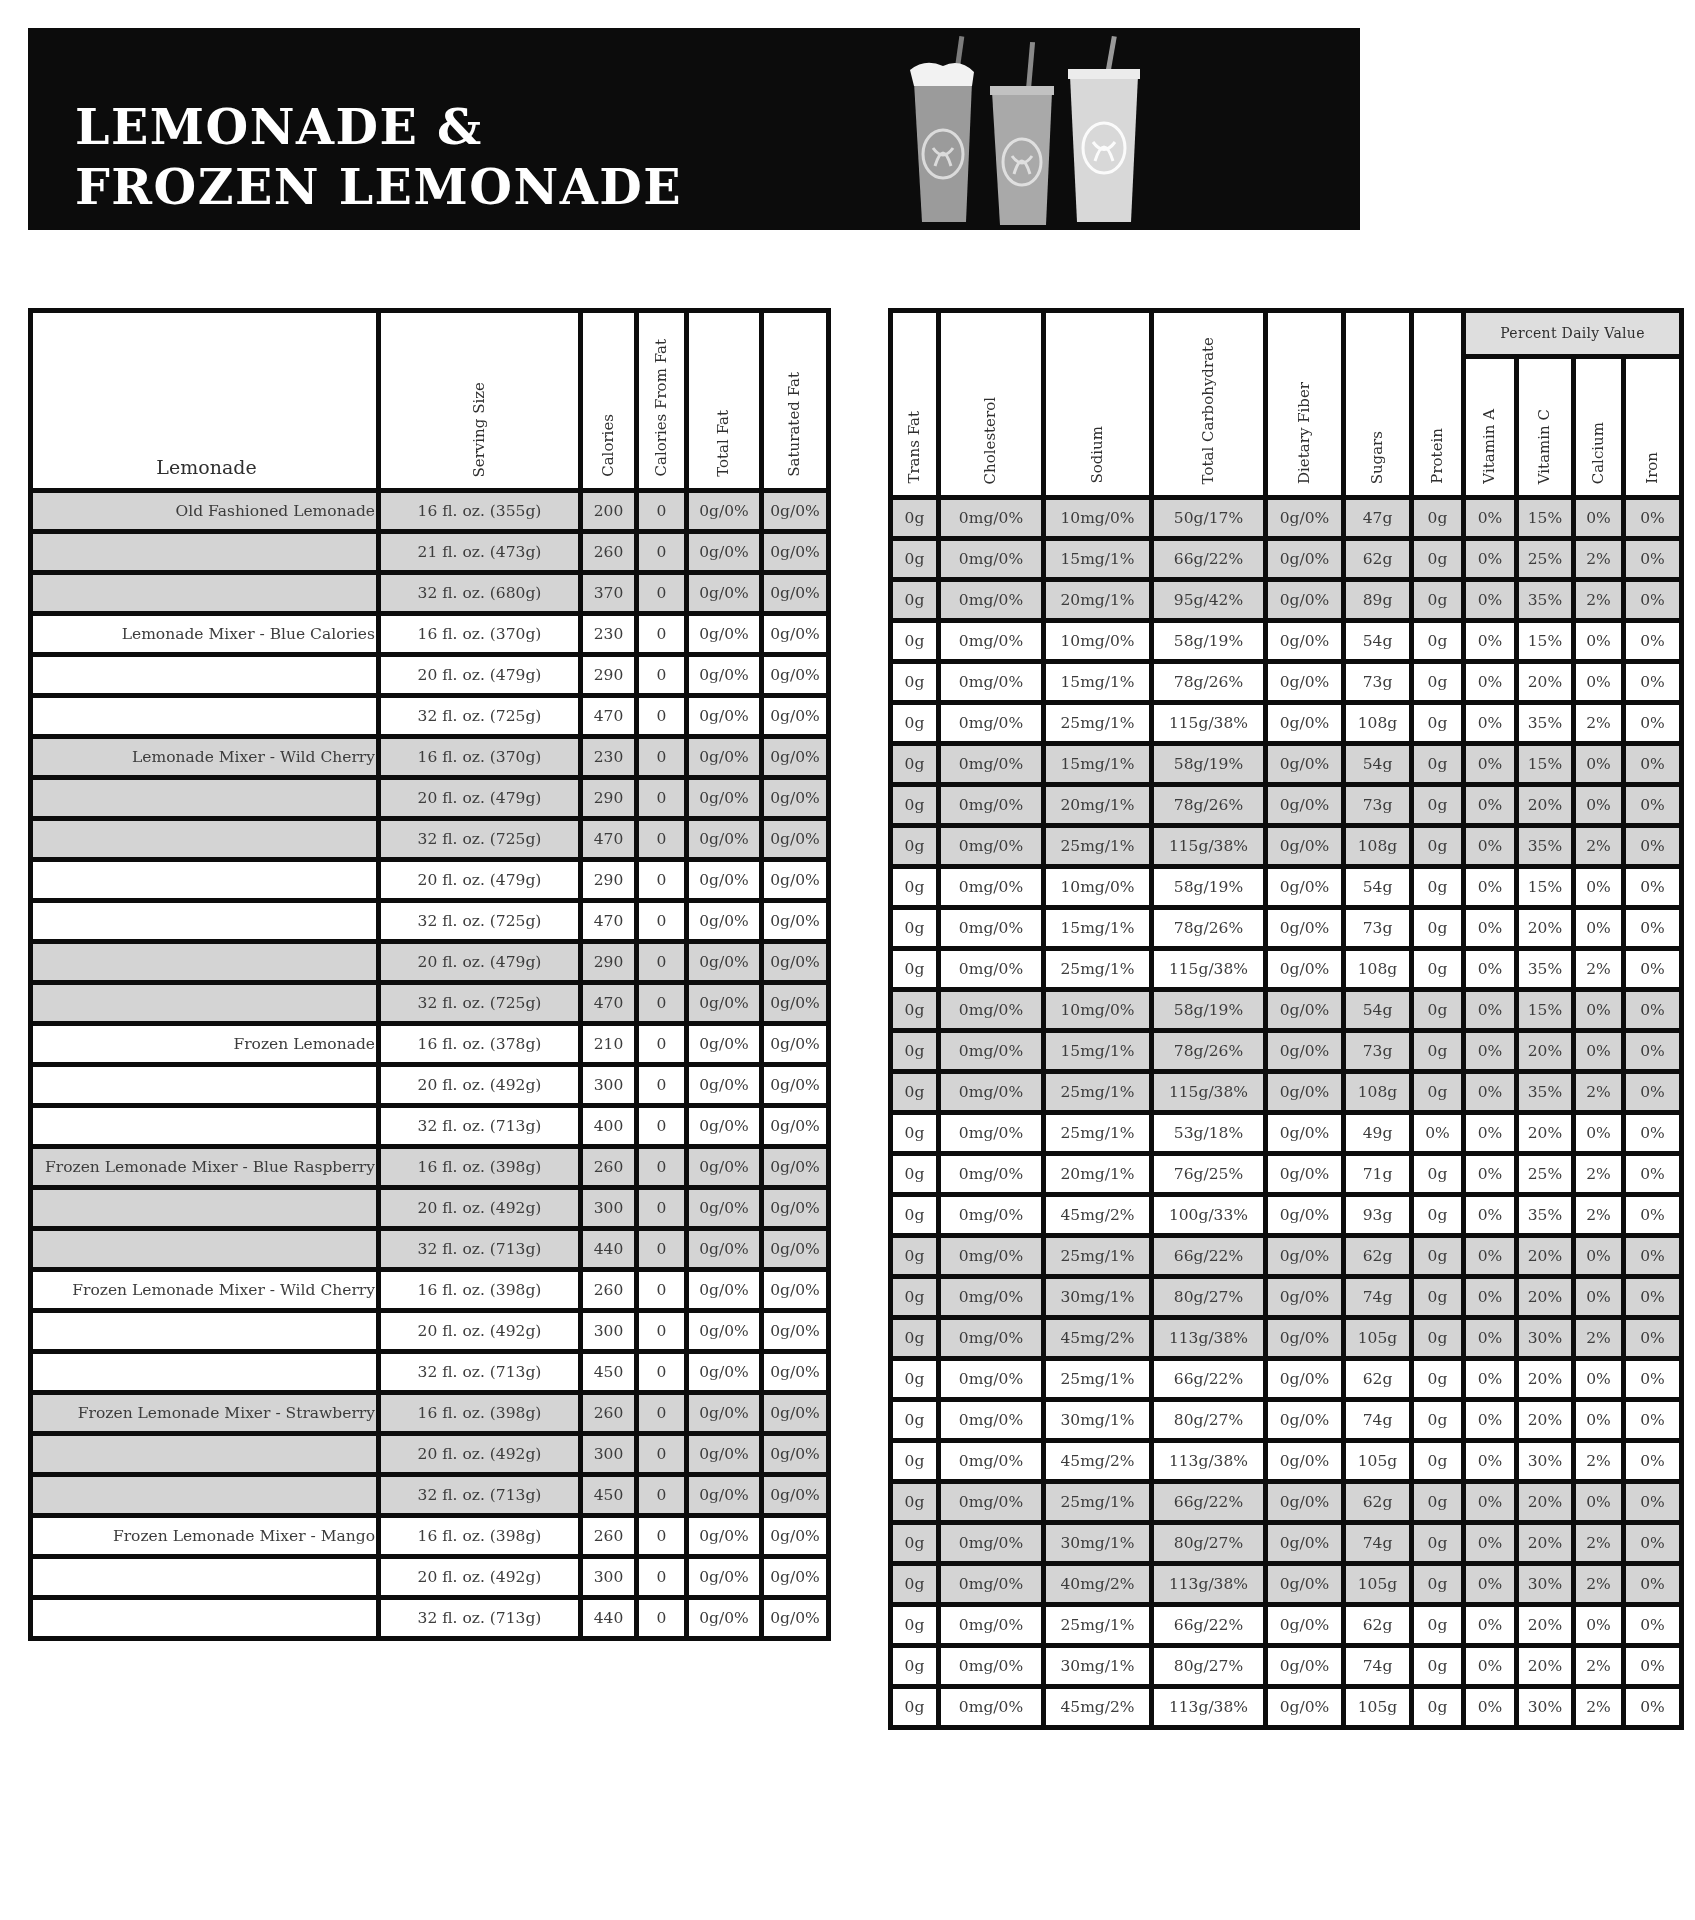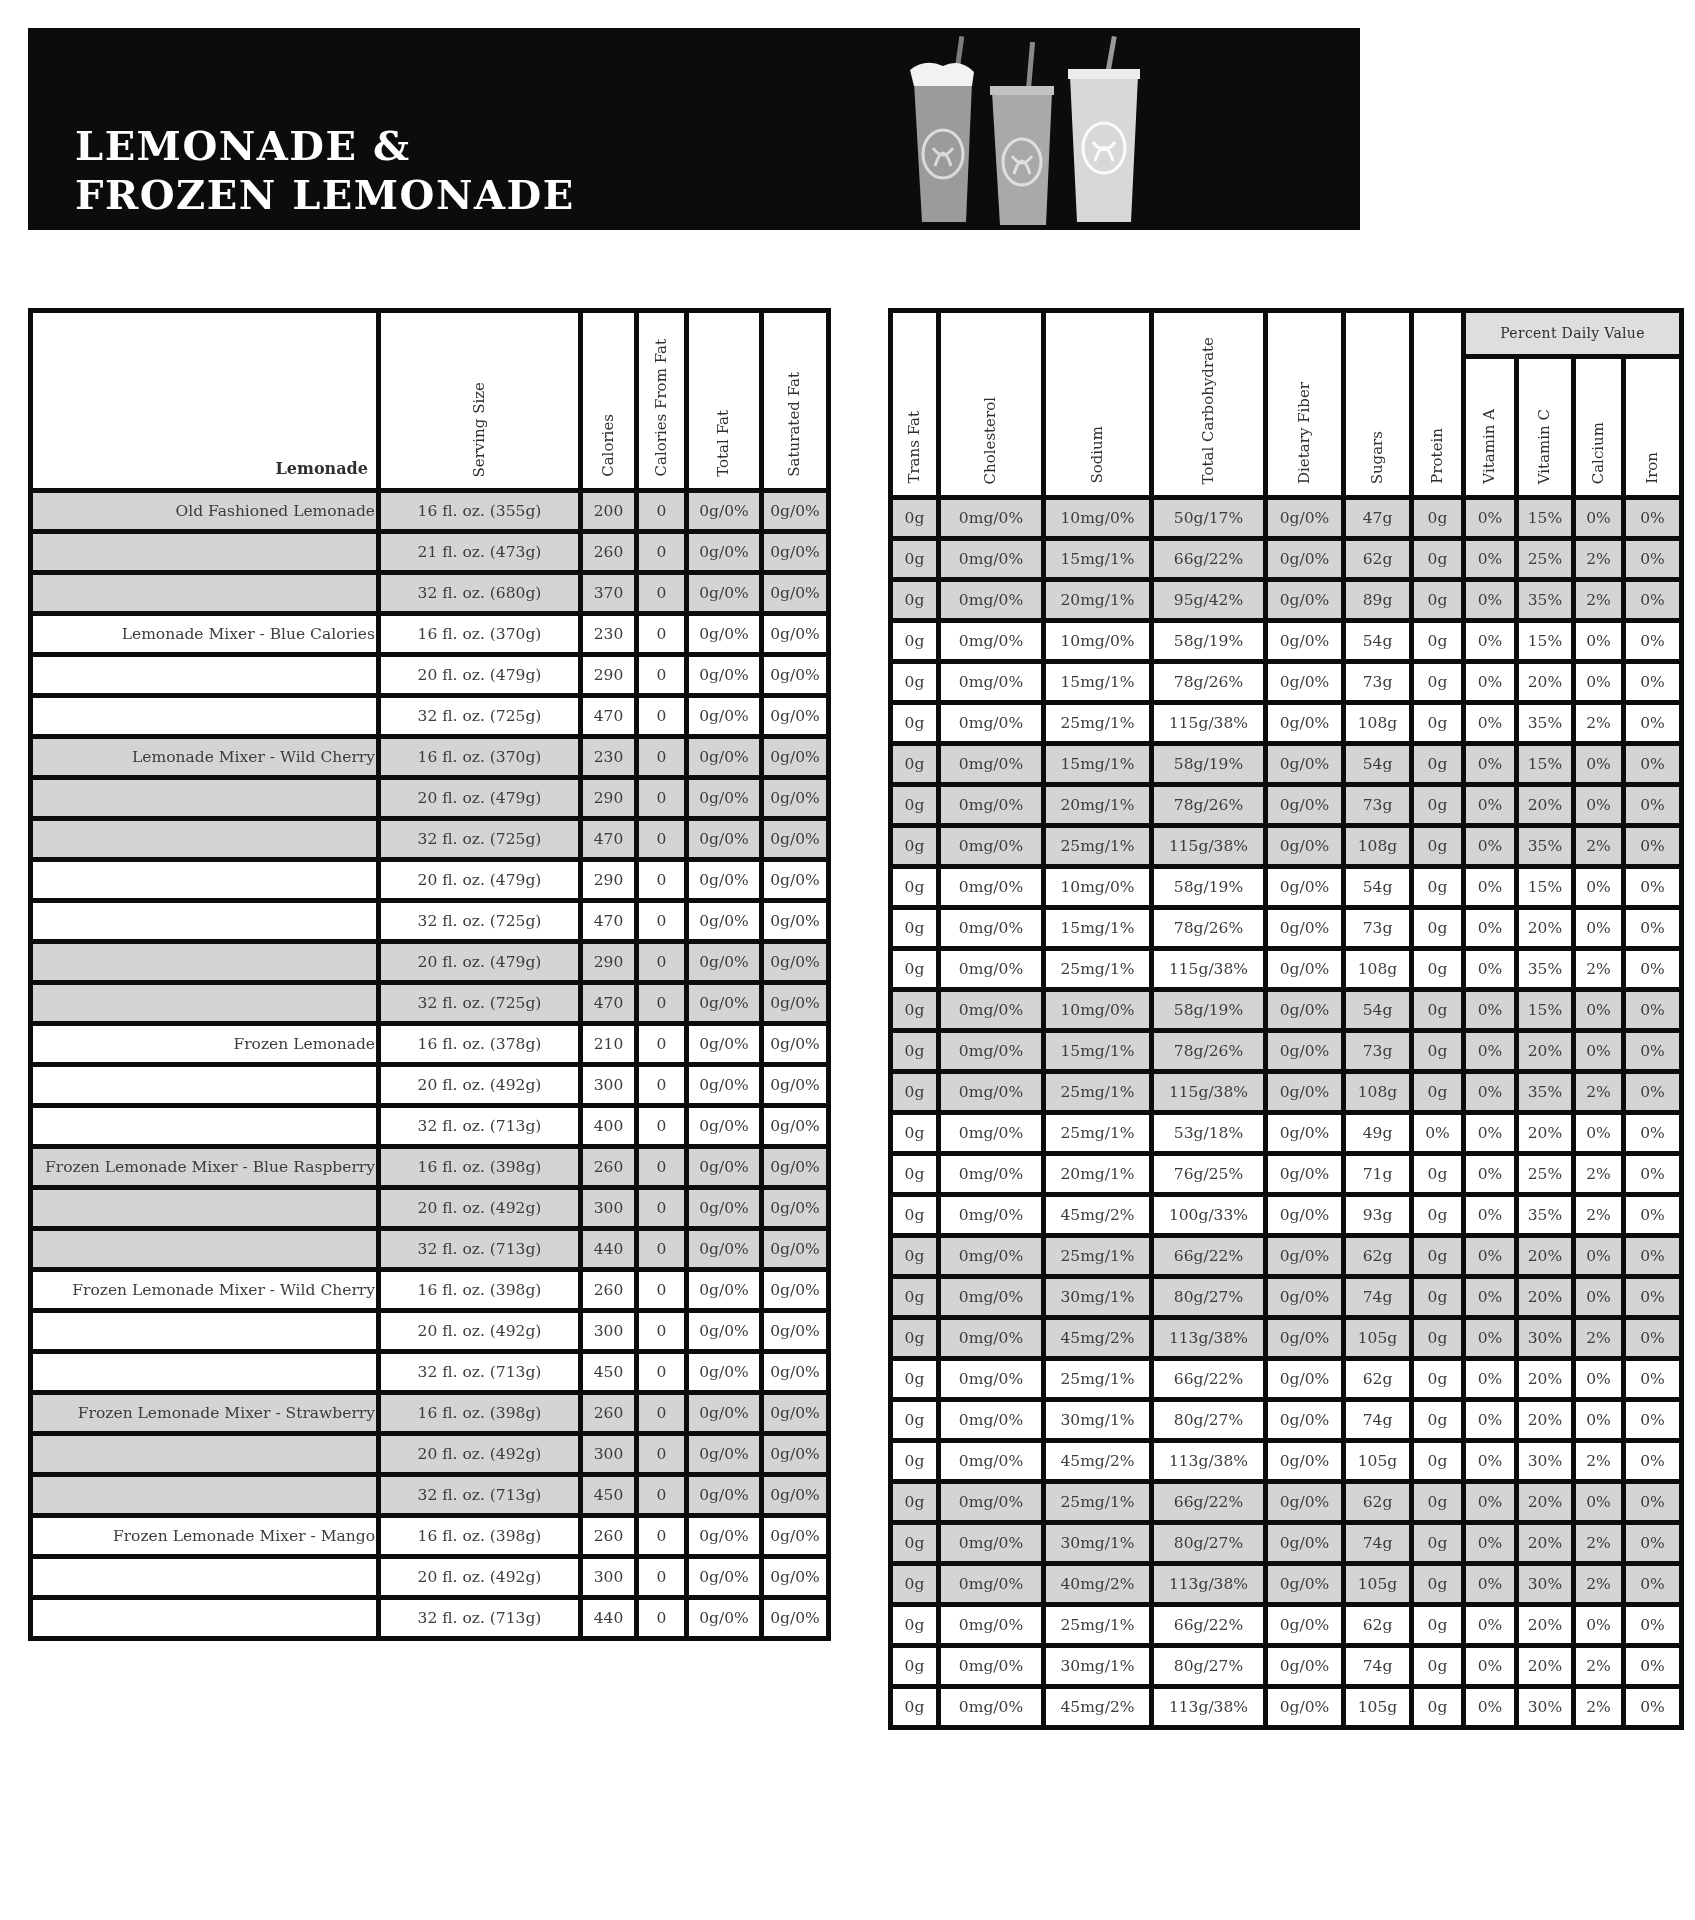--- a/index.html
+++ b/index.html
@@ -9,21 +9,21 @@
     -webkit-font-smoothing:antialiased;
   }
 
   
   .banner {
     position:absolute; left:28px; top:28px; width:1332px; height:202px;
     background:#0c0c0c; overflow:hidden;
   }
   .banner-title {
     position:absolute; left:47px; top:70px; color:#ffffff;
-    font-weight:700; font-size:40px; line-height:1.22; letter-spacing:1.5px;margin-top:24px;
+    font-weight:700; font-size:49px; line-height:1.22; letter-spacing:1.5px;
   }
   .cups { position:absolute; left:872px; top:8px; }
 
   
   .tables {
     position:absolute; left:28px; top:308px;
     display:flex; gap:57px; align-items:flex-start;
   }
   table { border-collapse:collapse; table-layout:fixed; }
   th, td { border:5px solid #0c0c0c; background:#ffffff; overflow:hidden; }
@@ -33,21 +33,21 @@
     white-space:nowrap;
   }
   tr.shaded td { background:#d4d4d4; }
   td.name-cell { text-align:right; padding-left:12px; }
 
   .hdr { height:180px; }
   .v-label {
     display:inline-block; writing-mode:vertical-rl; transform:rotate(180deg);
     font-size:15px; white-space:nowrap; padding:6px 0 10px 0; line-height:1;
   }
-  .name-header { text-align:right; padding:0 8px 10px 12px; font-size:16px;font-weight:bold; }
+  .name-header { text-align:center; padding:0 8px 10px 12px; font-size:19px; }
   th.pdv {
     background:#dedede; vertical-align:middle; text-align:center;
     font-size:14px; height:38px; letter-spacing:0.3px;
   }
   th.sub { height:132px; }
 </style>
 </head>
 <body>
 
 <div class="banner">

